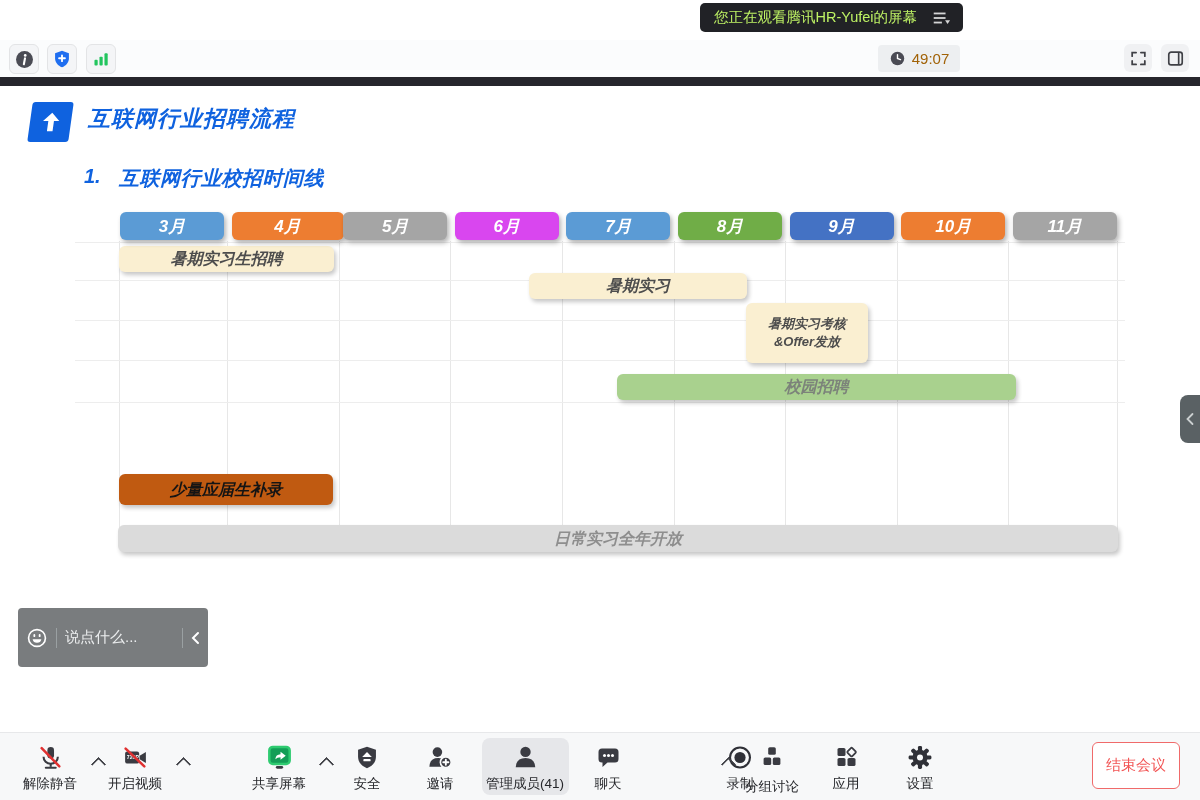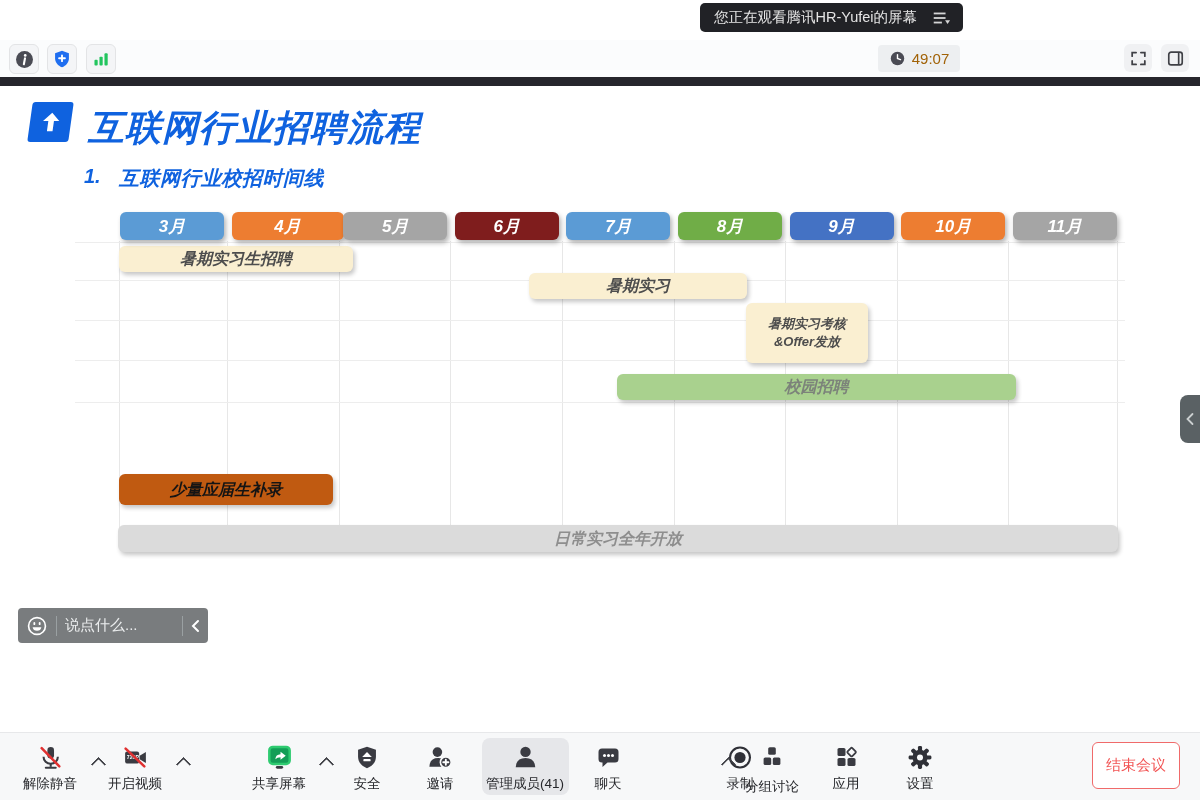--- a/index.html
+++ b/index.html
@@ -7,21 +7,21 @@
     width:1200px;height:800px;position:relative;overflow:hidden;
     background:#ffffff;font-family:"Liberation Sans","DejaVu Sans",sans-serif;
     -webkit-font-smoothing:antialiased;
   }
   .abs{position:absolute;}
   
   .banner{
     left:700px;top:3px;height:29px;background:#212226;border-radius:5px;
     display:flex;align-items:center;padding:0 12px 0 14px;gap:14px;z-index:30;
   }
-  .banner-text{color:#e5e5e5;font-size:14.5px;white-space:nowrap;}
+  .banner-text{color:#bef264;font-size:14.5px;white-space:nowrap;}
   
   .top-toolbar{left:0;top:40px;width:1200px;height:37px;background:#fbfcfd;}
   .tt-btn{
     position:absolute;top:4px;width:28px;height:28px;border:1px solid #e3e4e6;
     border-radius:6px;background:#f4f5f7;display:flex;align-items:center;justify-content:center;
   }
   .timer-pill{
     position:absolute;left:878px;top:5px;width:82px;height:27px;background:#edeff1;
     border-radius:4px;display:flex;align-items:center;justify-content:center;gap:6px;
   }
@@ -35,21 +35,21 @@
   .sq-btn{
     position:absolute;top:4px;width:28px;height:28px;background:#f0f1f3;border-radius:6px;
     display:flex;align-items:center;justify-content:center;
   }
   .dark-strip{left:0;top:77px;width:1200px;height:9px;background:#26262c;}
   
   .slide-logo{
     left:30px;top:102px;width:41px;height:40px;background:#0f62df;border-radius:3px;
     transform:skewX(-8deg);display:flex;align-items:center;justify-content:center;
   }
-  .slide-title{left:88px;top:104px;font-size:36px;font-weight:bold;font-style:italic;
+  .slide-title{left:88px;top:104px;font-size:22px;font-weight:bold;font-style:italic;
     color:#0f62df;letter-spacing:1px;white-space:nowrap;}
   .slide-sec-num{left:84px;top:165px;font-size:20px;font-weight:bold;font-style:italic;color:#0f62df;}
   .slide-sec-title{left:119px;top:165px;font-size:20px;font-weight:bold;font-style:italic;
     color:#0f62df;letter-spacing:0.5px;white-space:nowrap;}
   
   #gantt{left:0;top:0;width:1200px;height:800px;z-index:1;}
   .gl-v{position:absolute;width:1px;background:#e7e7e7;top:241px;height:301px;}
   .gl-h{position:absolute;height:1px;background:#ededed;left:75px;width:1050px;}
   .month{
     position:absolute;top:212px;height:28px;border-radius:6px;color:#fff;
@@ -62,21 +62,21 @@
     box-shadow:2px 3px 4px rgba(0,0,0,0.22);z-index:2;line-height:1.35;
   }
   
   .right-tab{
     left:1180px;top:395px;width:20px;height:48px;background:#5a6164;border-radius:8px 0 0 8px;
     display:flex;align-items:center;justify-content:center;z-index:5;
   }
   
   .chat-box{
     left:18px;top:608px;width:174px;height:35px;background:#797c7e;border-radius:4px;
-    display:flex;align-items:center;padding:0 8px;gap:8px;z-index:6;
+    display:flex;align-items:center;padding:12px 8px;gap:8px;z-index:6;
   }
   .chat-div{width:1px;height:20px;background:#9aa0a2;}
   .chat-ph{flex:1;font-size:15px;color:#ebedee;white-space:nowrap;}
   
   .bottom-toolbar{
     left:0;top:732px;width:1200px;height:68px;background:#f7f8f9;border-top:1px solid #e7e8ea;z-index:10;
   }
   .bt-active{position:absolute;left:482px;top:5px;width:87px;height:57px;background:#e6e7ea;border-radius:8px;}
   .bt-item{position:absolute;top:10px;transform:translateX(-50%);display:flex;flex-direction:column;
     align-items:center;gap:4px;}
@@ -187,27 +187,27 @@
     <div class="gl-v" style="left: 1008.3px;"></div>
     <div class="gl-v" style="left: 1116.8px;"></div>
     <div class="gl-h" style="top: 242px;"></div>
     <div class="gl-h" style="top: 280px;"></div>
     <div class="gl-h" style="top: 320px;"></div>
     <div class="gl-h" style="top: 360px;"></div>
     <div class="gl-h" style="top: 402px;"></div>
     <div class="month" style="left: 120px; width: 104px; background: rgb(91, 155, 213);">3月</div>
     <div class="month" style="left: 231.6px; width: 112px; background: rgb(237, 125, 49);">4月</div>
     <div class="month" style="left: 343.2px; width: 104px; background: rgb(165, 165, 165);">5月</div>
-    <div class="month" style="left: 454.8px; width: 104px; background: #7f1d1d;">6月</div>
+    <div class="month" style="left: 454.8px; width: 104px; background: #d946ef;">6月</div>
     <div class="month" style="left: 566.4px; width: 104px; background: rgb(91, 155, 213);">7月</div>
     <div class="month" style="left: 678px; width: 104px; background: rgb(112, 173, 71);">8月</div>
     <div class="month" style="left: 789.6px; width: 104px; background: rgb(68, 114, 196);">9月</div>
     <div class="month" style="left: 901.2px; width: 104px; background: rgb(237, 125, 49);">10月</div>
     <div class="month" style="left: 1012.8px; width: 104px; background: rgb(165, 165, 165);">11月</div>
-    <div class="gbar" style="left: 119px; top: 246px; width: 234px; height: 26px; background: rgb(250, 239, 209); color: rgb(77, 77, 77); font-size: 16px;">暑期实习生招聘</div>
+    <div class="gbar" style="left: 119px; top: 246px; width: 215px; height: 26px; background: rgb(250, 239, 209); color: rgb(77, 77, 77); font-size: 16px;">暑期实习生招聘</div>
     <div class="gbar" style="left: 529px; top: 273px; width: 218px; height: 26px; background: rgb(250, 239, 209); color: rgb(77, 77, 77); font-size: 16px; font-family: Liberation Serif, serif;">暑期实习</div>
     <div class="gbar" style="left: 746px; top: 303px; width: 106px; height: 56px; background: rgb(250, 239, 209); color: rgb(77, 77, 77); font-size: 13px; padding: 2px 8px;">暑期实习考核&amp;Offer发放</div>
     <div class="gbar" style="left: 617px; top: 374px; width: 399px; height: 26px; background: rgb(169, 209, 142); color: rgb(124, 131, 122); font-size: 16px;">校园招聘</div>
     <div class="gbar" style="left: 119px; top: 474px; width: 214px; height: 31px; background: rgb(192, 90, 17); color: rgb(20, 20, 20); font-size: 16px;">少量应届生补录</div>
     <div class="gbar" style="left: 118px; top: 514px; width: 1000px; height: 27px; background: rgb(219, 219, 219); color: rgb(142, 142, 142); font-size: 16px; margin-top: 11px;">日常实习全年开放</div>
   </div>
 
 <div class="abs right-tab">
   <svg width="10" height="14" viewBox="0 0 10 14">
       <polyline points="7.5,2 2.5,7 7.5,12" fill="none" stroke="#ccd0d1" stroke-width="1.8" stroke-linecap="round"></polyline>

